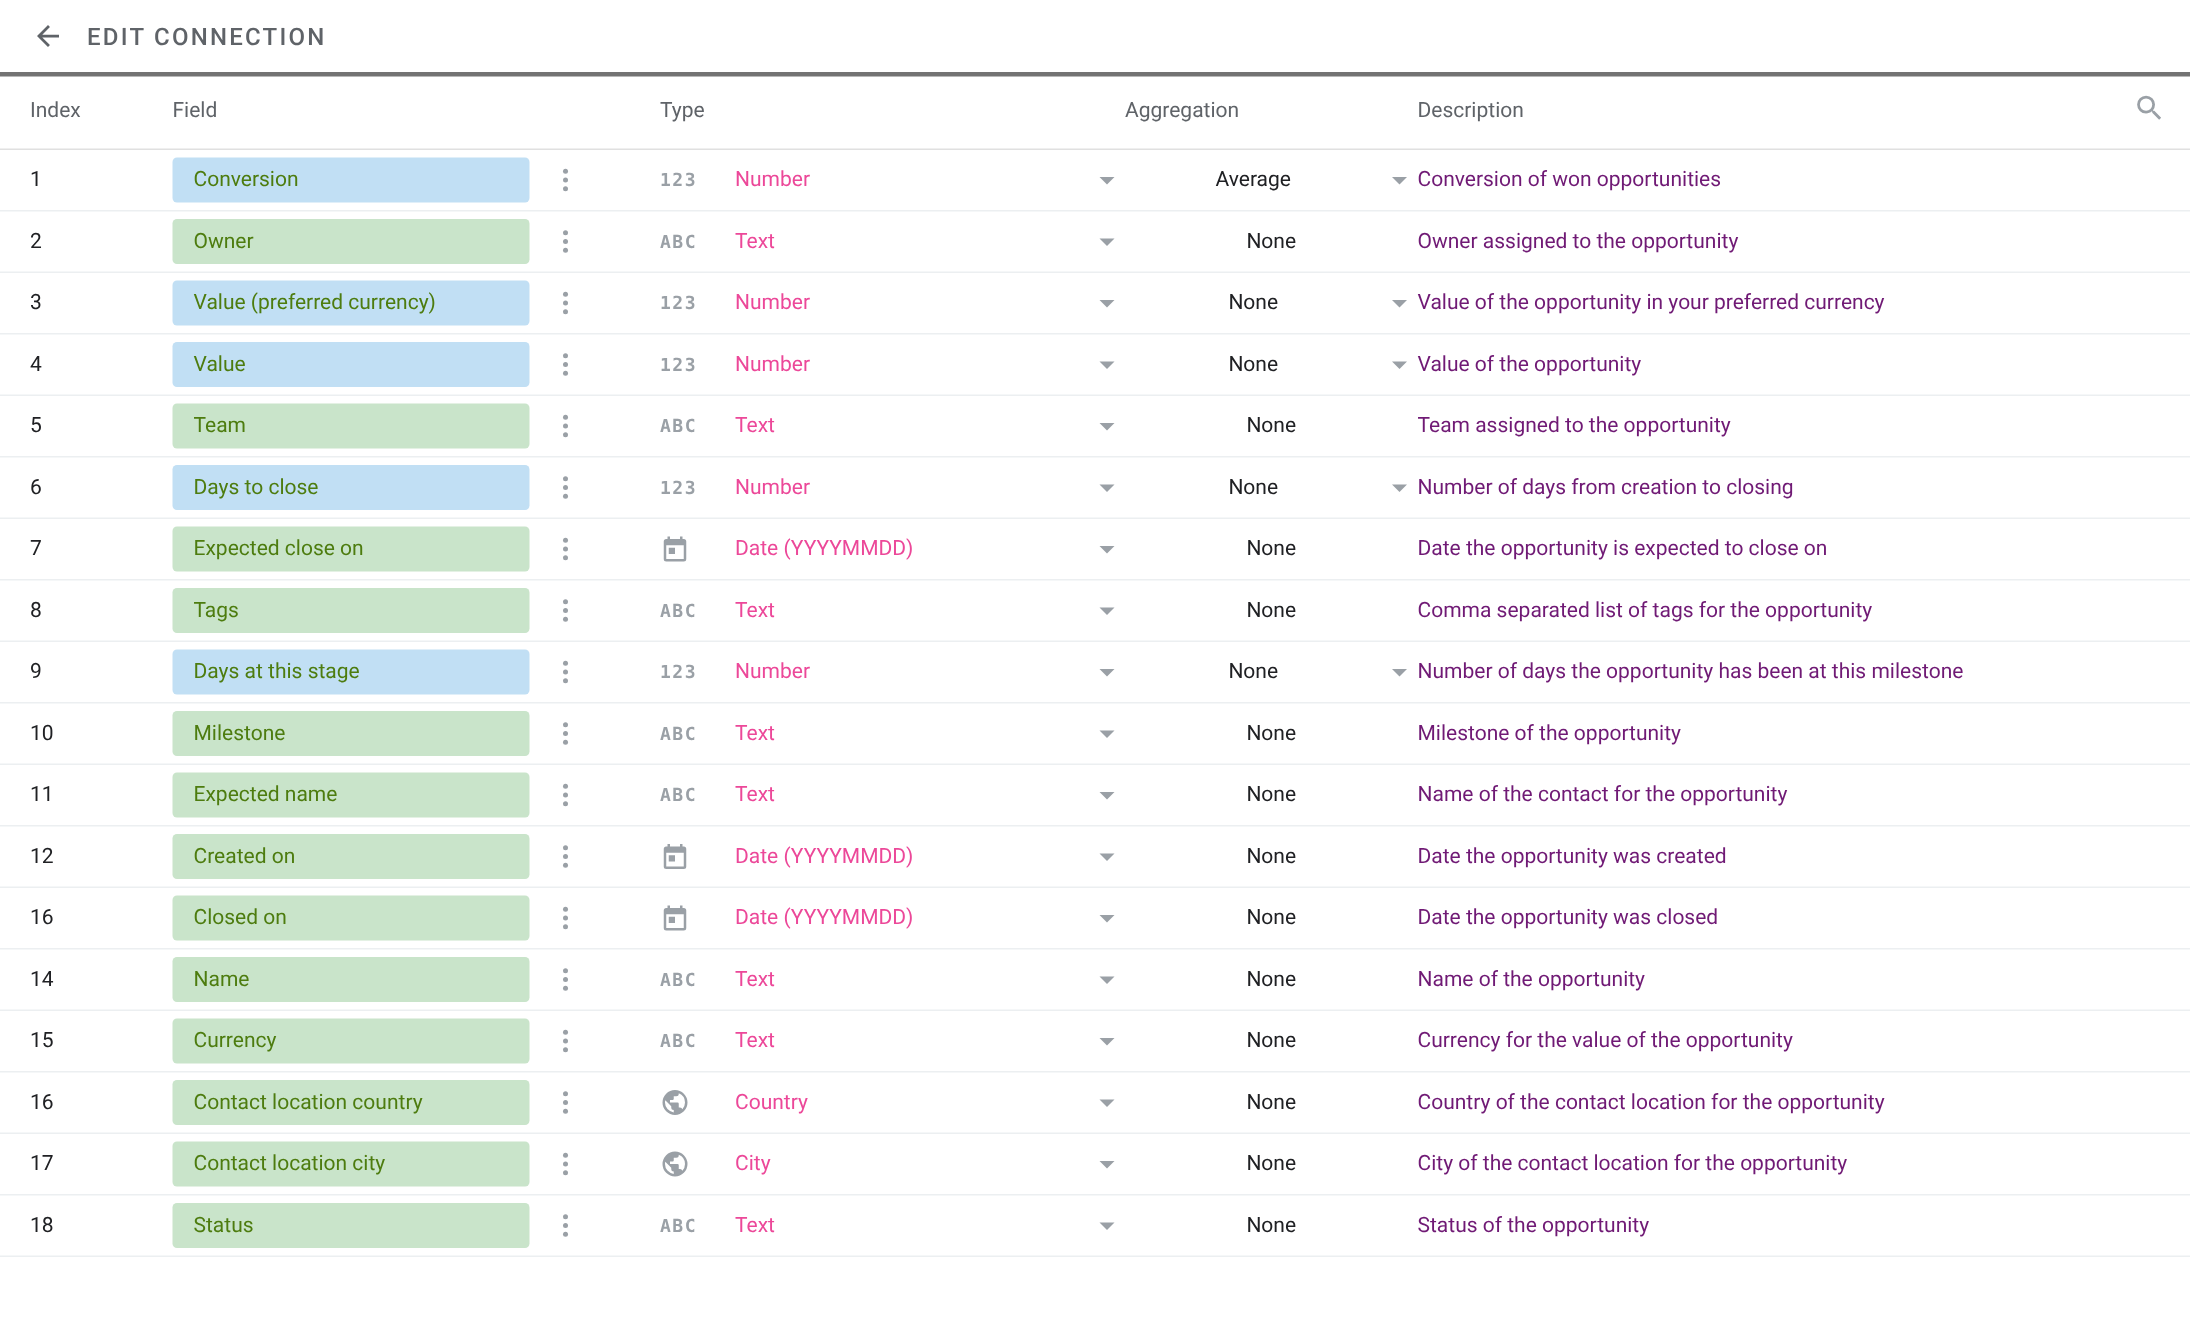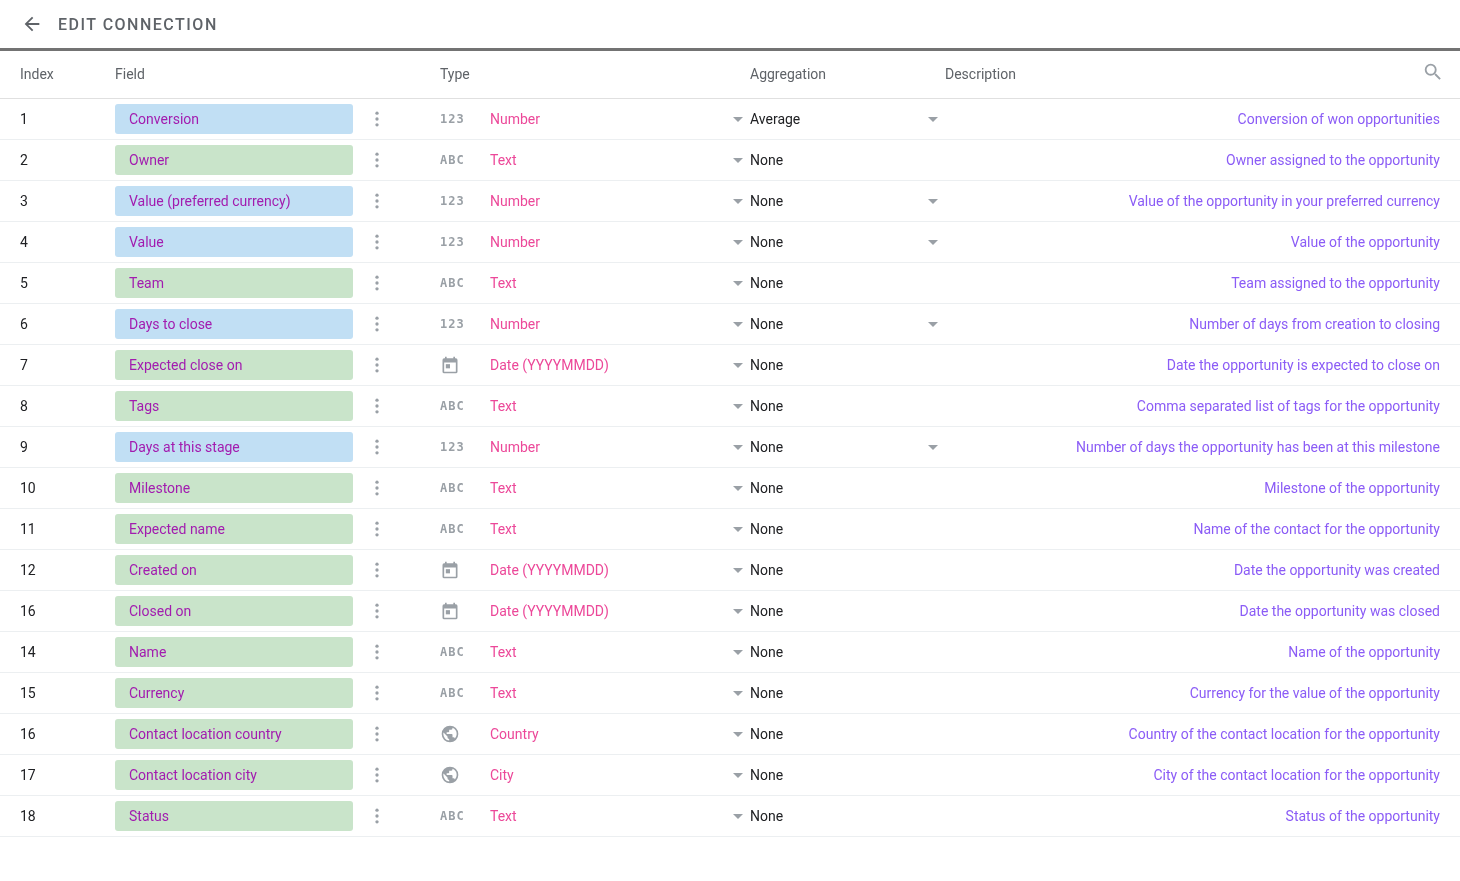--- a/index.html
+++ b/index.html
@@ -51,21 +51,21 @@
       min-height: 41px;
     }
     .row .col-index { color:#202124; }
     .field-wrap {
       display:flex; align-items:center; width:325px;
     }
     .chip {
       flex: 0 0 238px;
       padding: 7px 14px;
       border-radius: 3px;
-      color: #a21caf;
+      color: #4d7c0f;
       font-size: 14px;
       white-space: nowrap; overflow: hidden; text-overflow: ellipsis;
     }
     .chip.blue  { background: #c1dff4; }
     .chip.green { background: #c9e4ca; }
     .more {
       margin-left: 12px;
       width: 24px; height: 24px;
       display:flex; align-items:center; justify-content:center;
       color:#9aa0a6; cursor:pointer;
@@ -80,24 +80,24 @@
       font-size: 12px;
       display:flex; align-items:center;
     }
     .type-icon svg { width:20px; height:20px; }
     .type-label { flex:1; color:#ec4899; padding-left:20px; }
     .type-arrow, .agg-arrow {
       width:24px; color:#9aa0a6; cursor:pointer;
       display:flex; align-items:center; justify-content:center;
     }
     .agg-cell {
-      width:195px; display:flex; align-items:center;
+      width:195px; display:flex; align-items:center;text-align:center;
     }
     .agg-label { flex:1; color:#202124; }
-    .desc-cell { flex:1; color:#8b5cf6;text-align:right; }
+    .desc-cell { flex:1; color:#701a75; }
     .triangle-down {
       width:0; height:0;
       border-left:5px solid transparent;
       border-right:5px solid transparent;
       border-top:5px solid #9aa0a6;
     }
   </style>
 </head>
 <body>
 

